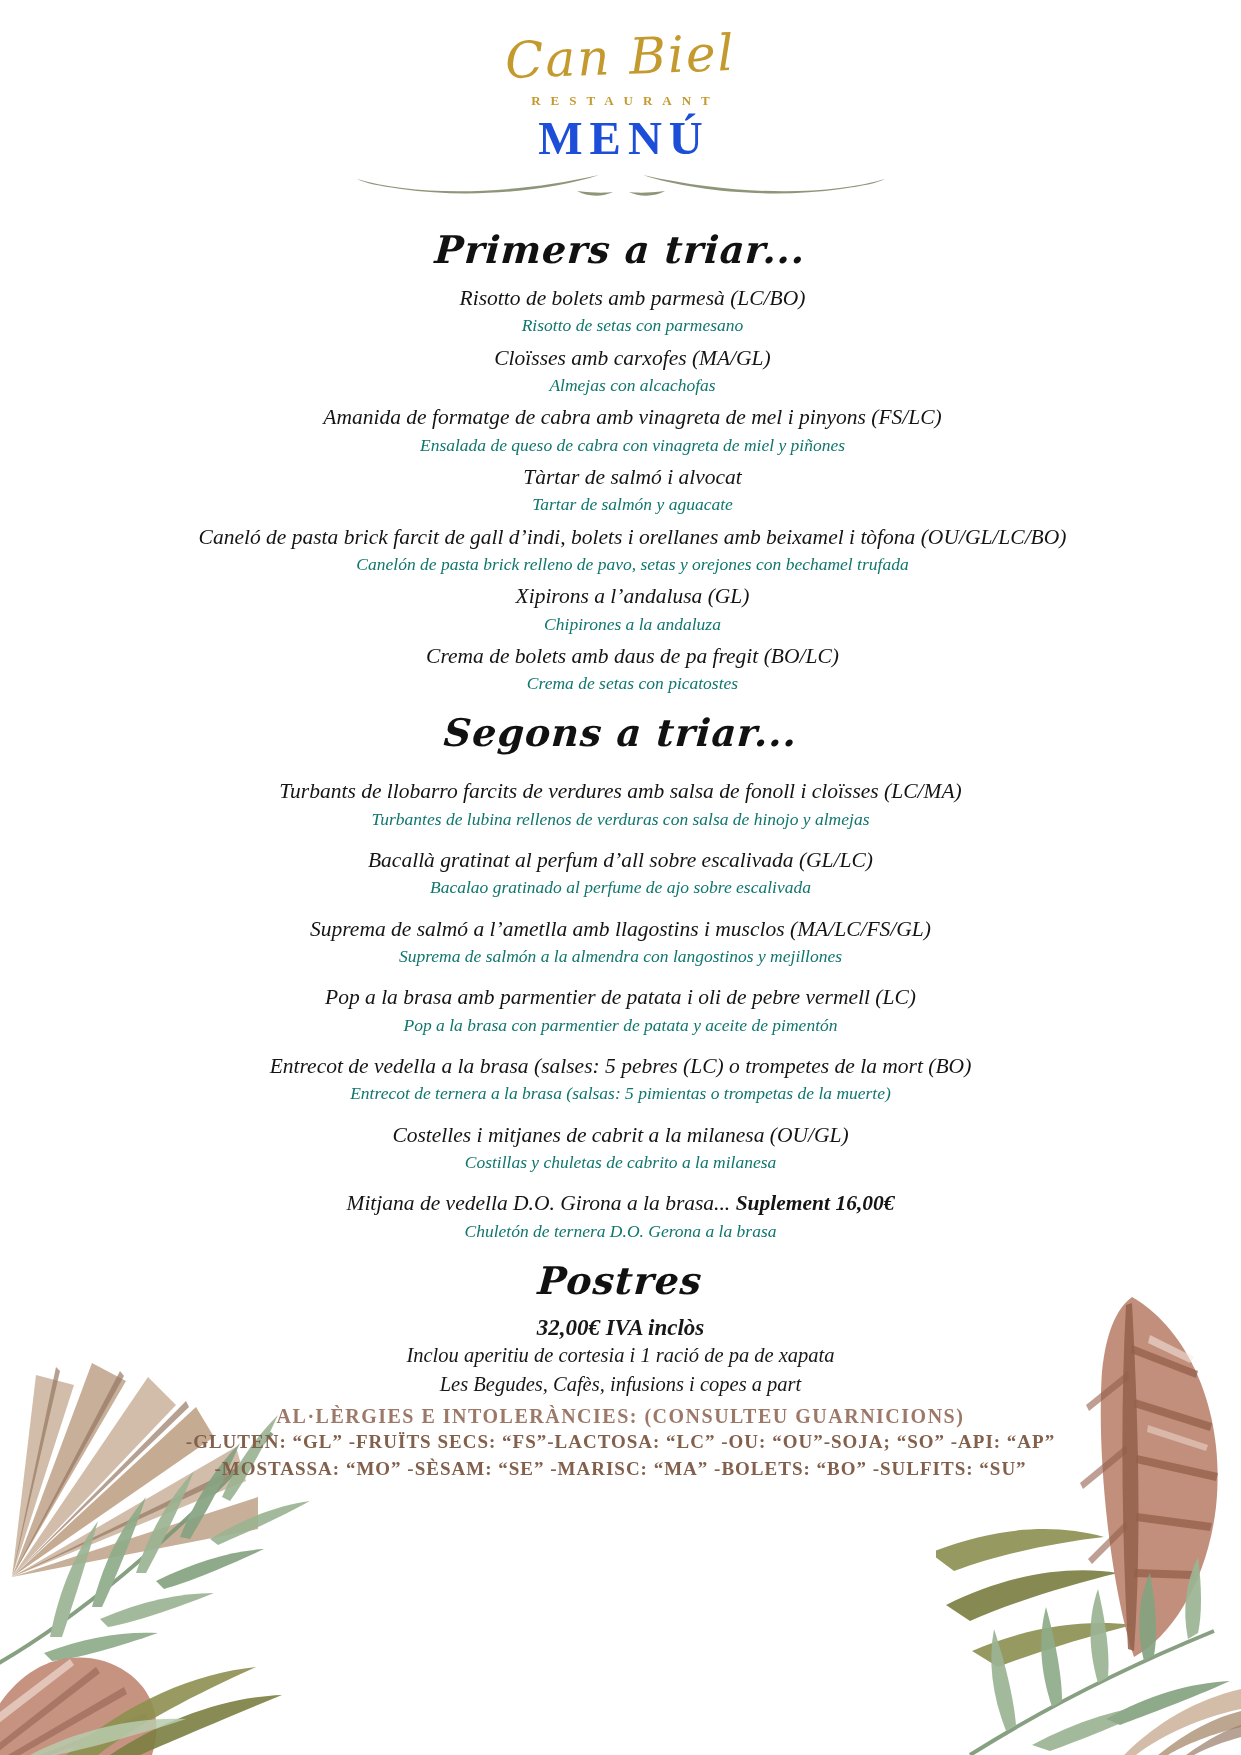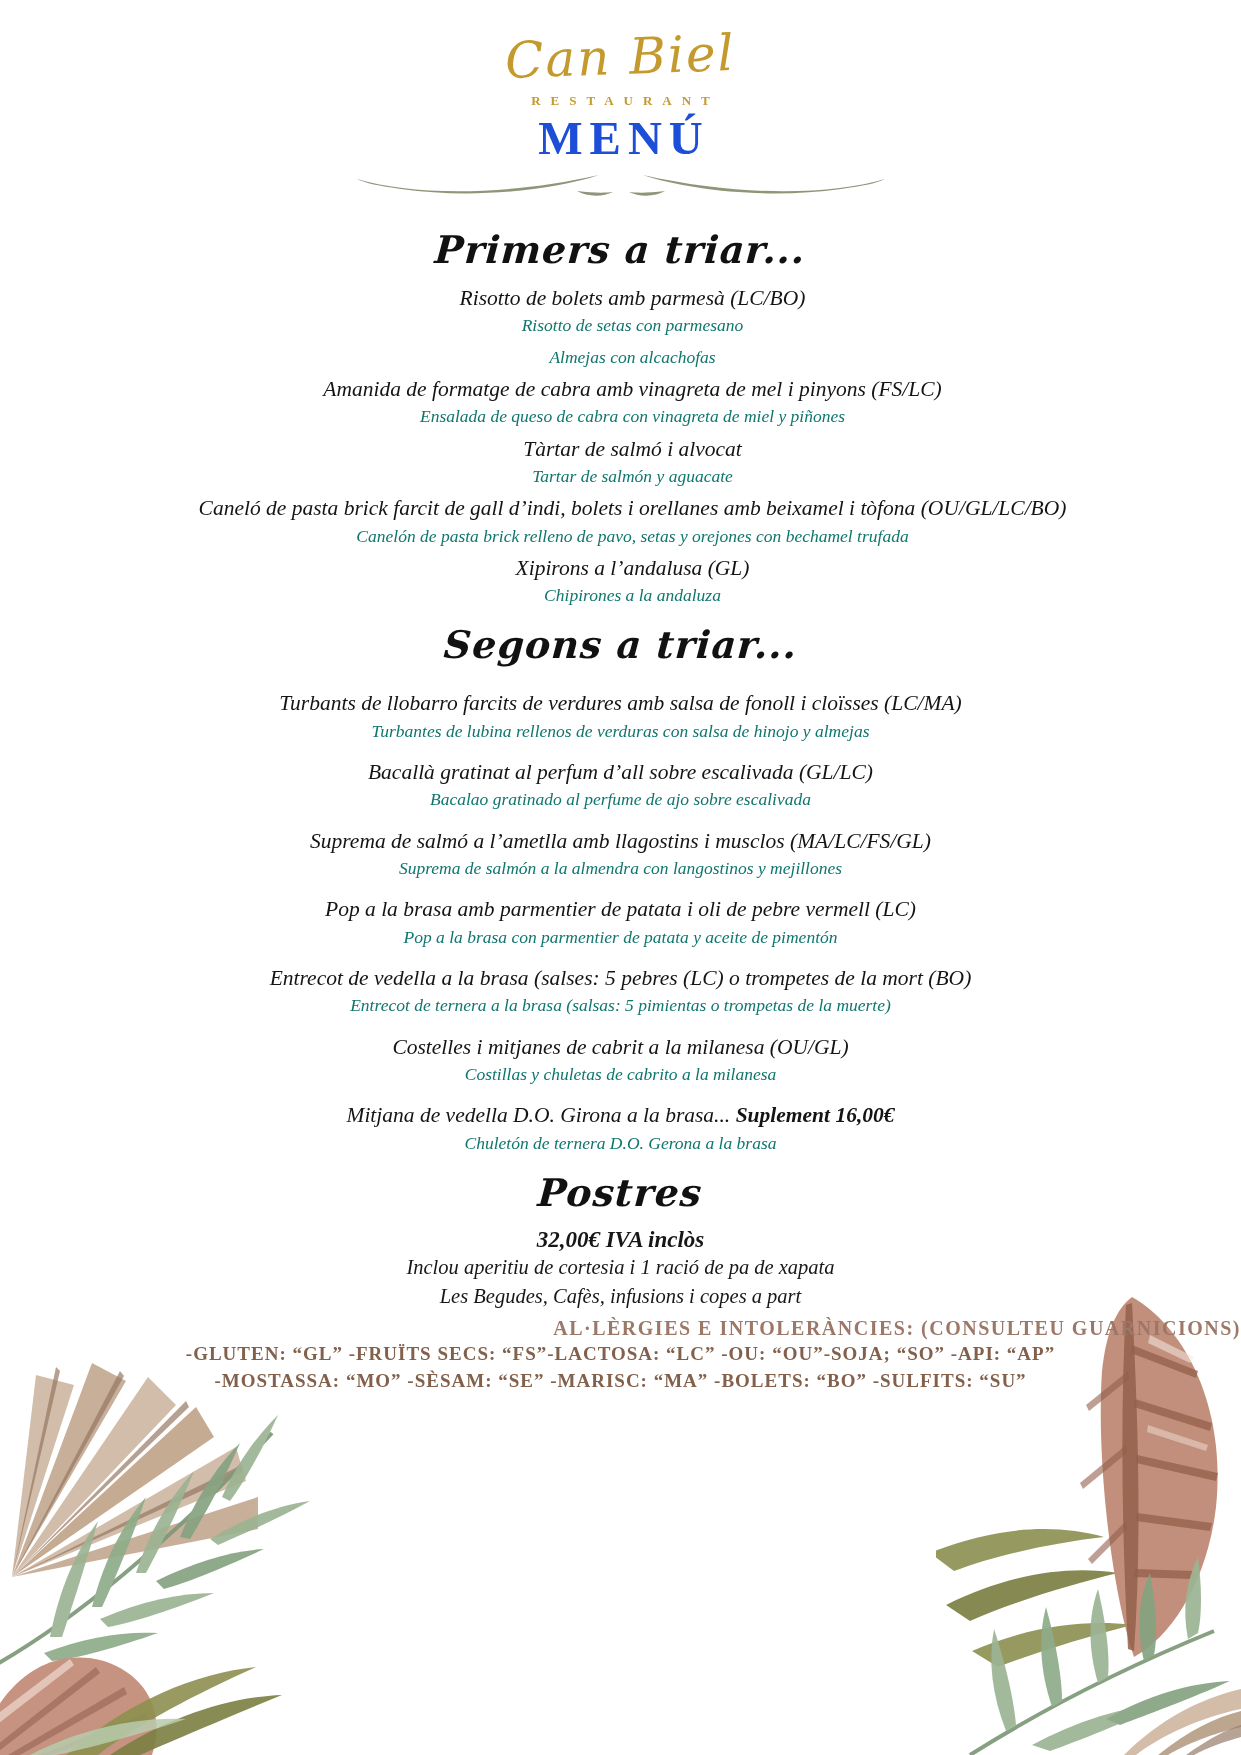--- a/index.html
+++ b/index.html
@@ -99,21 +99,20 @@
   }
   .allergy-block { margin-top:4px; }
   .allergy-title {
     font-family:"Liberation Serif", serif;
     font-variant:small-caps;
     font-weight:bold;
     font-size:20px;
     letter-spacing:1.5px;
     color:#9c7868;
     line-height:1.3;
-    text-align:right;
   }
   .allergy-line {
     font-family:"Liberation Serif", serif;
     font-variant:small-caps;
     font-weight:bold;
     font-size:19px;
     letter-spacing:1px;
     color:#82604b;
     line-height:1.42;
   }
@@ -235,37 +234,42 @@
     <div class="h-primers">
       <span class="script-heading">Primers a triar...</span>
     </div>
 
     <div class="items primers-list">
       <div class="item">
         <div class="item-title">Risotto de bolets amb parmesà (LC/BO)</div>
         <div class="item-trans">Risotto de setas con parmesano</div>
       </div>
       <div class="item">
+        <div class="item-title">Cloïsses amb carxofes (MA/GL)</div>
         <div class="item-trans">Almejas con alcachofas</div>
       </div>
       <div class="item">
         <div class="item-title">Amanida de formatge de cabra amb vinagreta de mel i pinyons (FS/LC)</div>
         <div class="item-trans">Ensalada de queso de cabra con vinagreta de miel y piñones</div>
       </div>
       <div class="item">
         <div class="item-title">Tàrtar de salmó i alvocat</div>
         <div class="item-trans">Tartar de salmón y aguacate</div>
       </div>
       <div class="item">
         <div class="item-title">Caneló de pasta brick farcit de gall d’indi, bolets i orellanes amb beixamel i tòfona (OU/GL/LC/BO)</div>
         <div class="item-trans">Canelón de pasta brick relleno de pavo, setas y orejones con bechamel trufada</div>
       </div>
       <div class="item">
         <div class="item-title">Xipirons a l’andalusa (GL)</div>
         <div class="item-trans">Chipirones a la andaluza</div>
+      </div>
+      <div class="item">
+        <div class="item-title">Crema de bolets amb daus de pa fregit (BO/LC)</div>
+        <div class="item-trans">Crema de setas con picatostes</div>
       </div>
     </div>
 
     <div class="h-segons">
       <span class="script-heading">Segons a triar...</span>
     </div>
 
     <div class="items segons-list">
       <div class="item">
         <div class="item-title">Turbants de llobarro farcits de verdures amb salsa de fonoll i cloïsses (LC/MA)</div>

